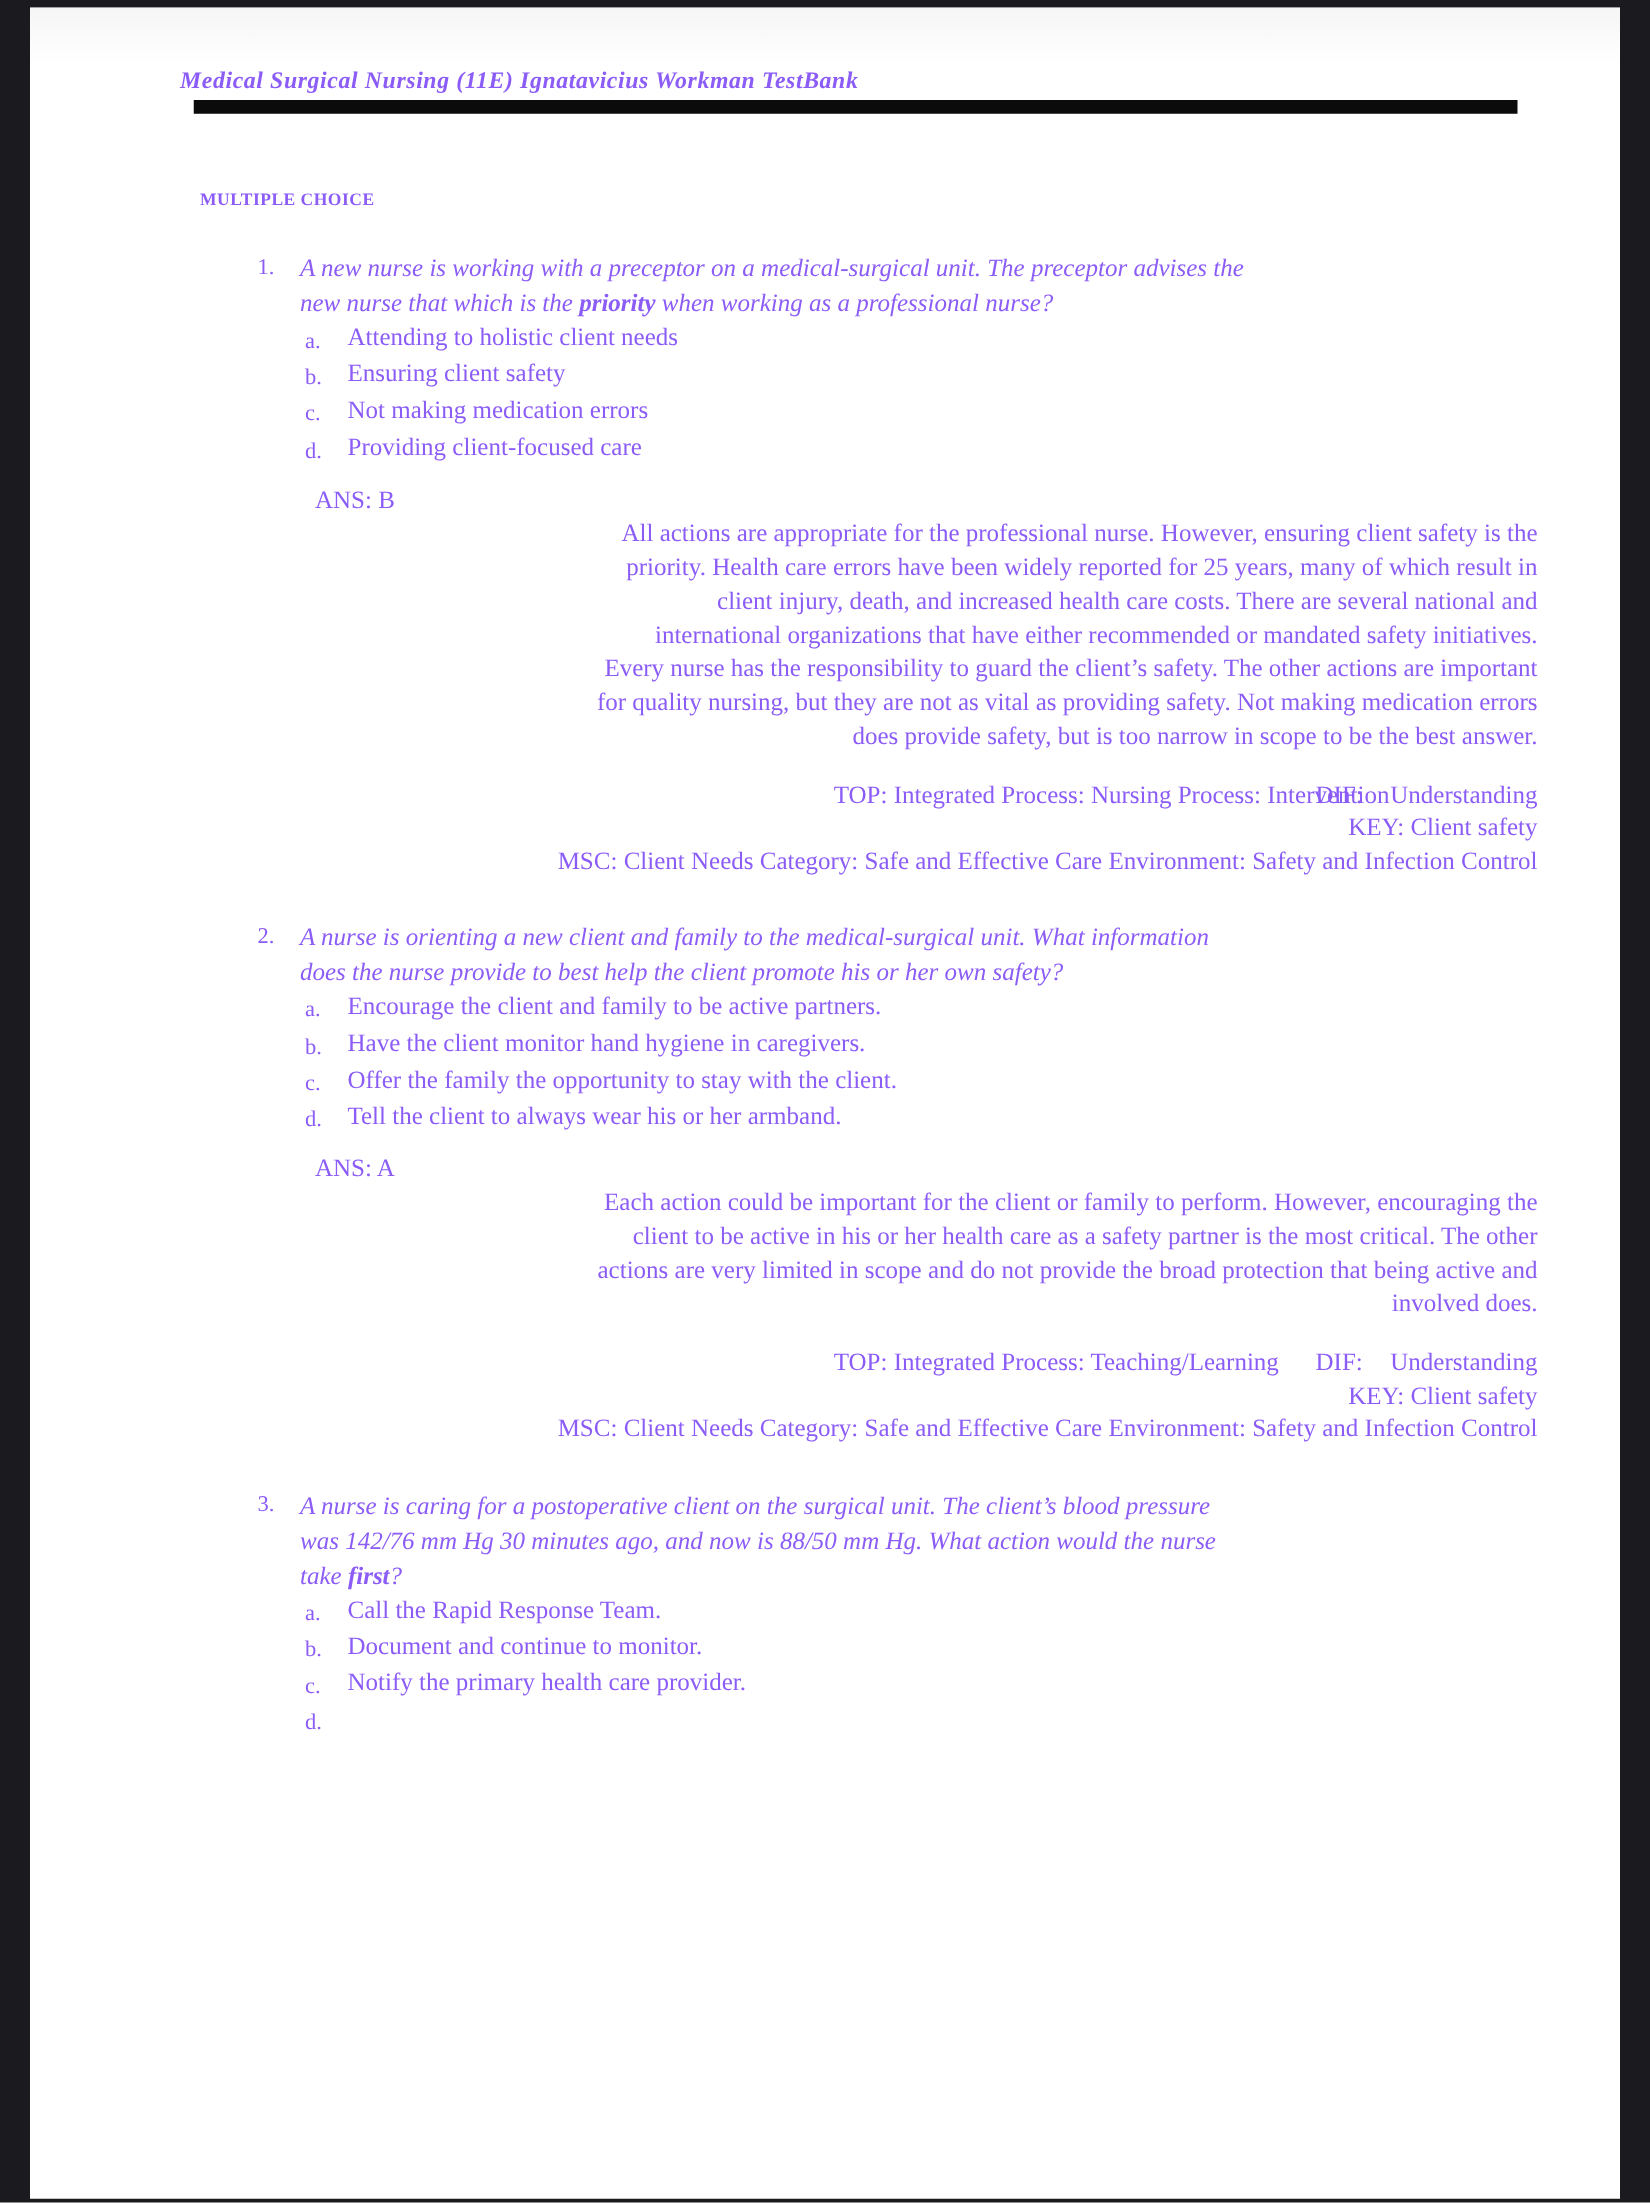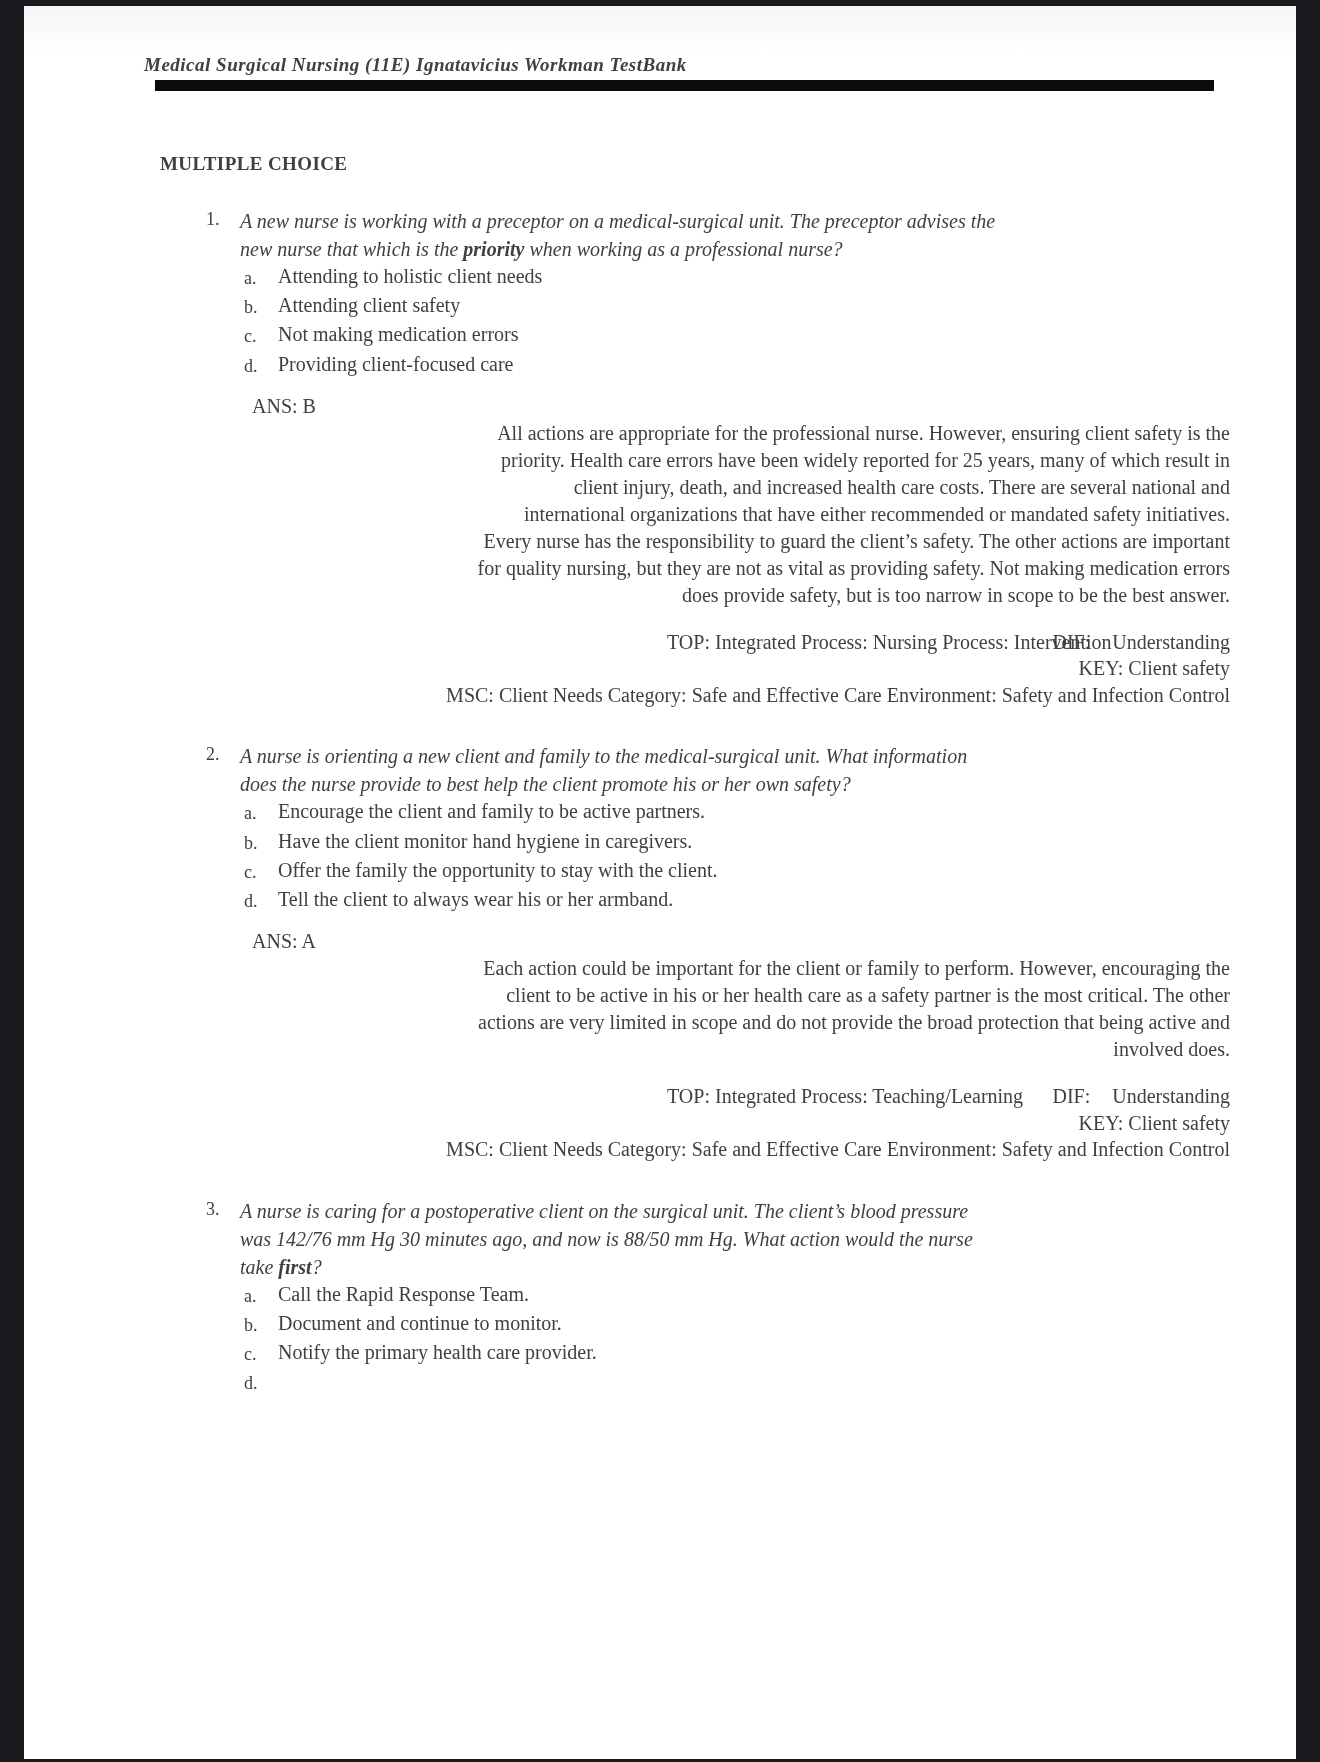--- a/index.html
+++ b/index.html
@@ -18,21 +18,21 @@
     height: 1762px;
     background: #1b1b1f;
   }
   .page {
     position: absolute;
     top: 6px;
     left: 24px;
     right: 24px;
     bottom: 3px;
     background: #ffffff;
-    color: #404040;
+    color: #8b5cf6;
     overflow: hidden;
   }
   .page::before {
     content: "";
     position: absolute;
     top: 0; left: 0; right: 0;
     height: 46px;
     background: linear-gradient(180deg, #f1f1f3 0%, rgba(255,255,255,0) 100%);
     opacity: .7;
     pointer-events: none;
@@ -56,21 +56,21 @@
     padding-bottom: 1px;
   }
   .title-bar {
     margin: 4px 0 0 131px;
     width: 1059px;
     height: 11px;
     background: #0b0b0b;
   }
   .section-heading {
     margin: 62px 0 0 136px;
-    font-size: 19px;
+    font-size: 14px;
     font-weight: bold;
     letter-spacing: 0.4px;
   }
   .question {
     margin-top: 32px;
   }
   .question + .question {
     margin-top: 34px;
   }
   .q-row {
@@ -152,21 +152,21 @@
         <div class="q-body">
           <p class="q-stem"><span>A new nurse is working with a preceptor on a medical-surgical unit. The preceptor advises the
 new nurse that which is the </span><b>priority</b><span> when working as a professional nurse?</span></p>
           <div class="options">
             <div class="option">
               <span class="opt-letter">a.</span>
               <span class="opt-text">Attending to holistic client needs</span>
             </div>
             <div class="option">
               <span class="opt-letter">b.</span>
-              <span class="opt-text">Attending client safety</span>
+              <span class="opt-text">Ensuring client safety</span>
             </div>
             <div class="option">
               <span class="opt-letter">c.</span>
               <span class="opt-text">Not making medication errors</span>
             </div>
             <div class="option">
               <span class="opt-letter">d.</span>
               <span class="opt-text">Providing client-focused care</span>
             </div>
           </div>

